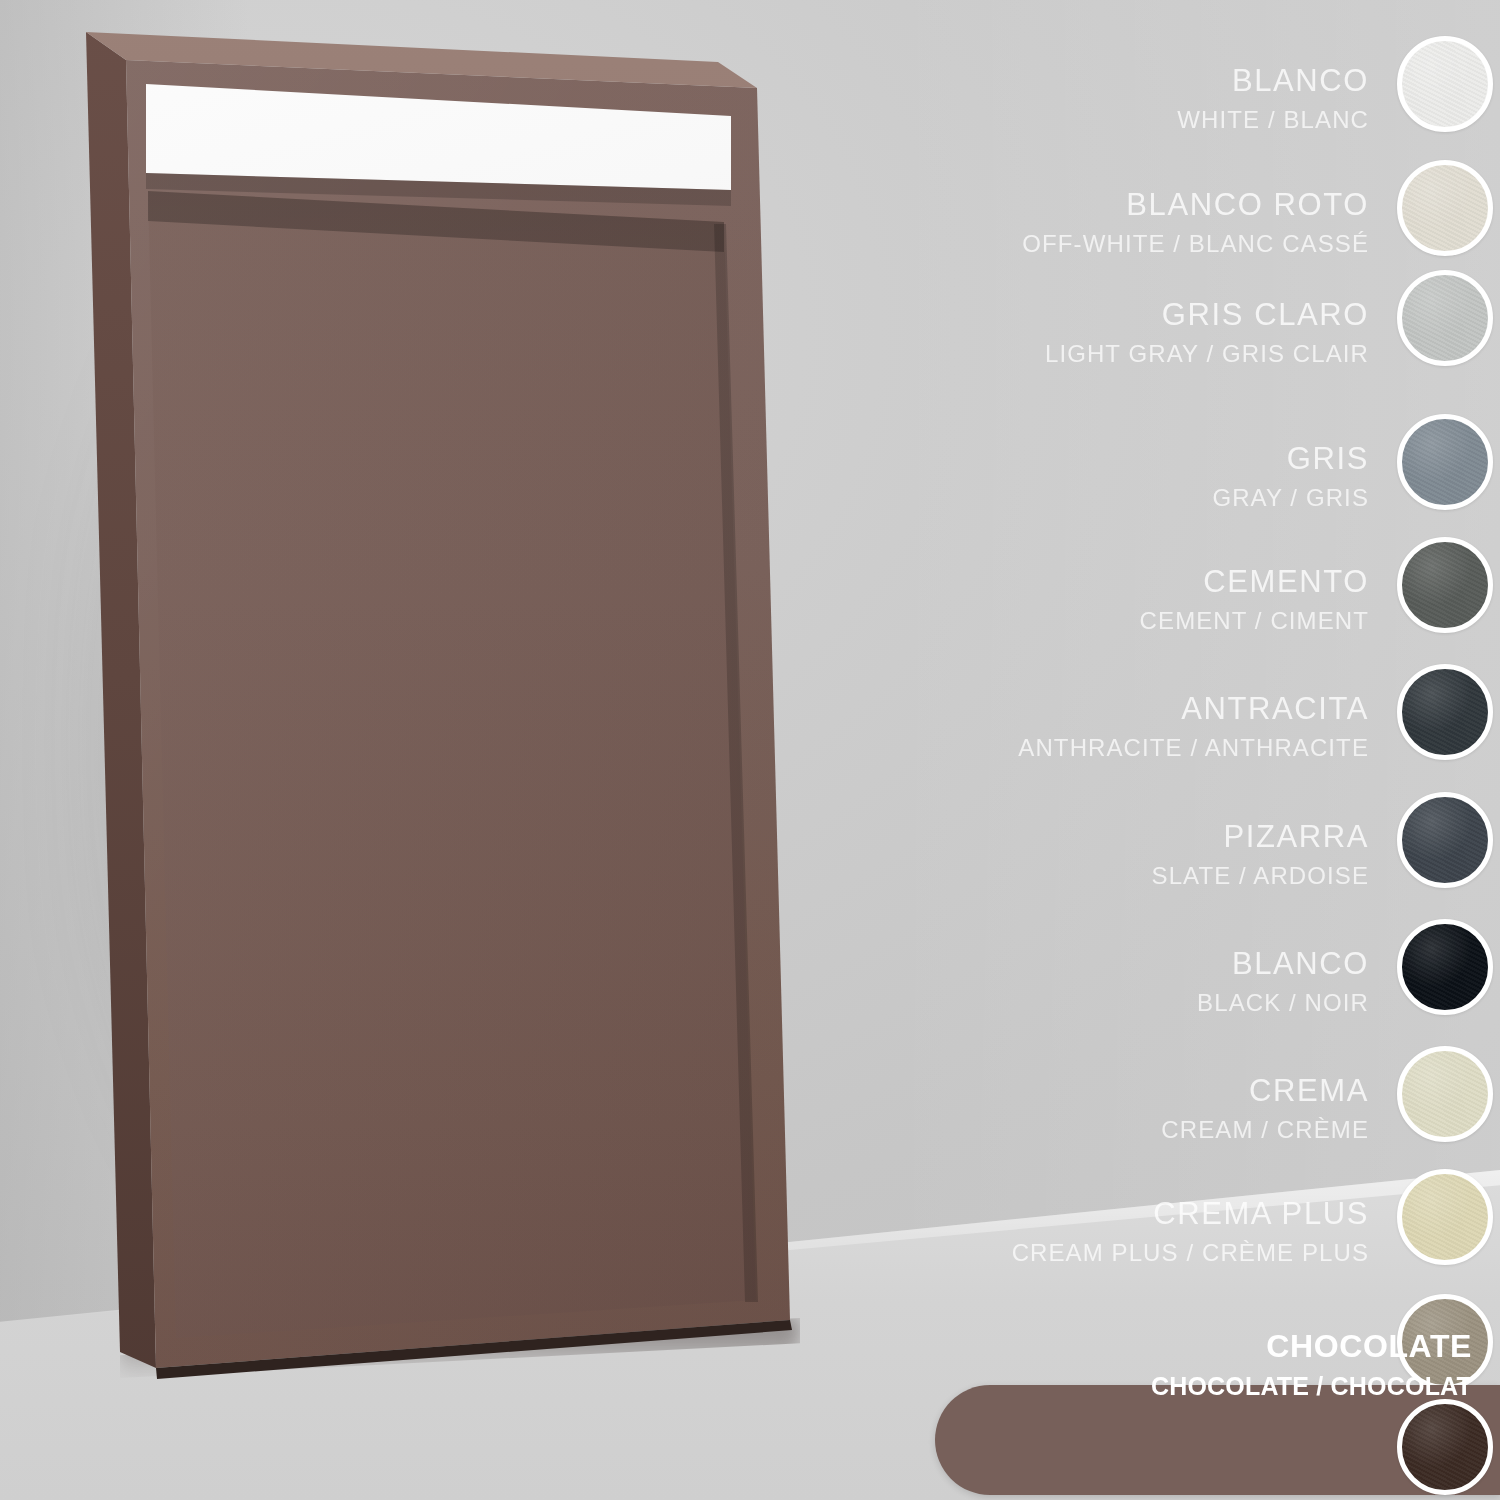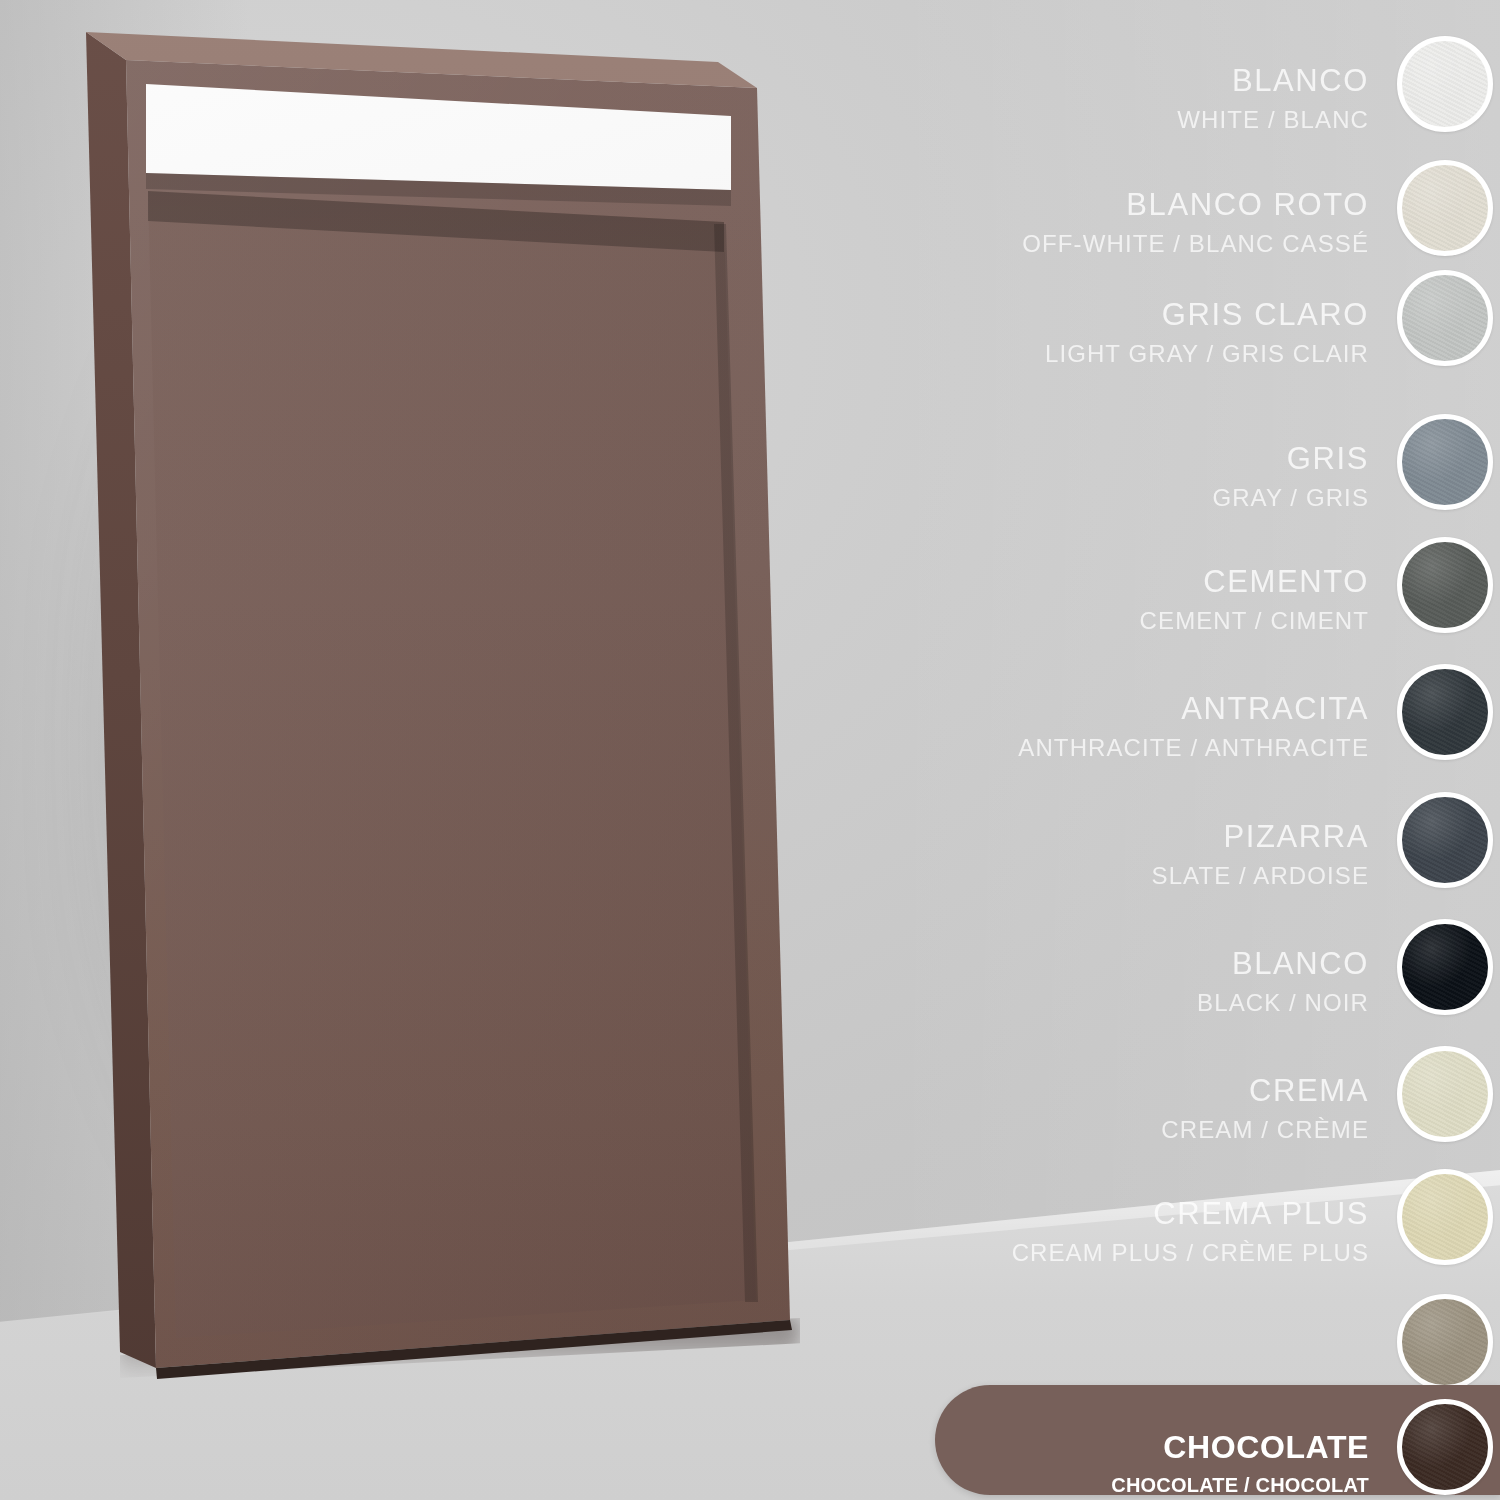--- a/index.html
+++ b/index.html
@@ -217,31 +217,32 @@
     pointer-events: none;
   }
 
   
   .swatch-row.selected {
     width: 565px;
     right: 0;
     border-radius: 58px 0 0 58px;
     background: #77605a;
     box-shadow: 0 2px 7px rgba(0,0,0,.14);
+    flex-direction: column;
   }
   .swatch-row.selected .sw-name {
     color: #ffffff;
     font-weight: 700;
     font-size: 32px;
     letter-spacing: 0.6px;
   }
   .swatch-row.selected .sw-sub {
     color: #ffffff;
     font-weight: 700;
-    font-size: 20px;
+    font-size: 25px;
     letter-spacing: 0.2px;
   }
 </style>
 </head>
 <body>
 
 <div id="stage" style="background-color: rgb(203, 203, 203);">
 
   <div class="wall"></div>
   <div class="wall-left-shade"></div>

